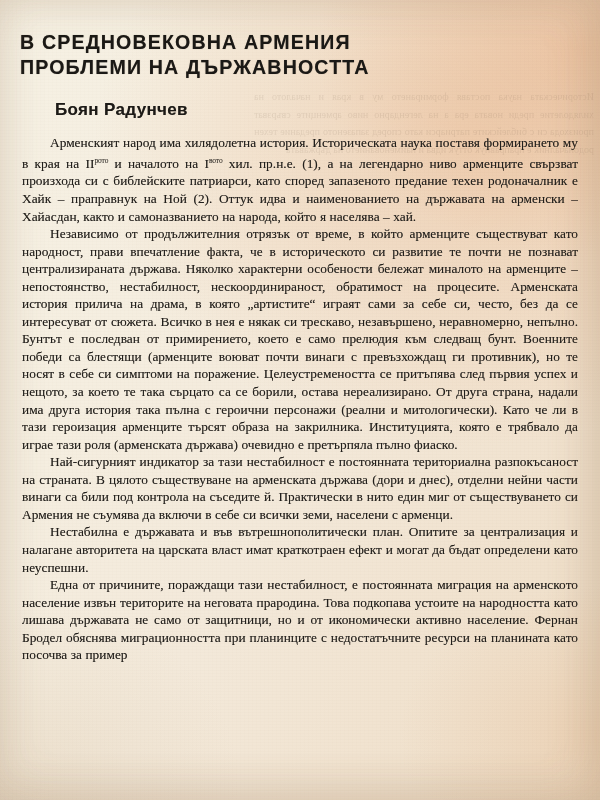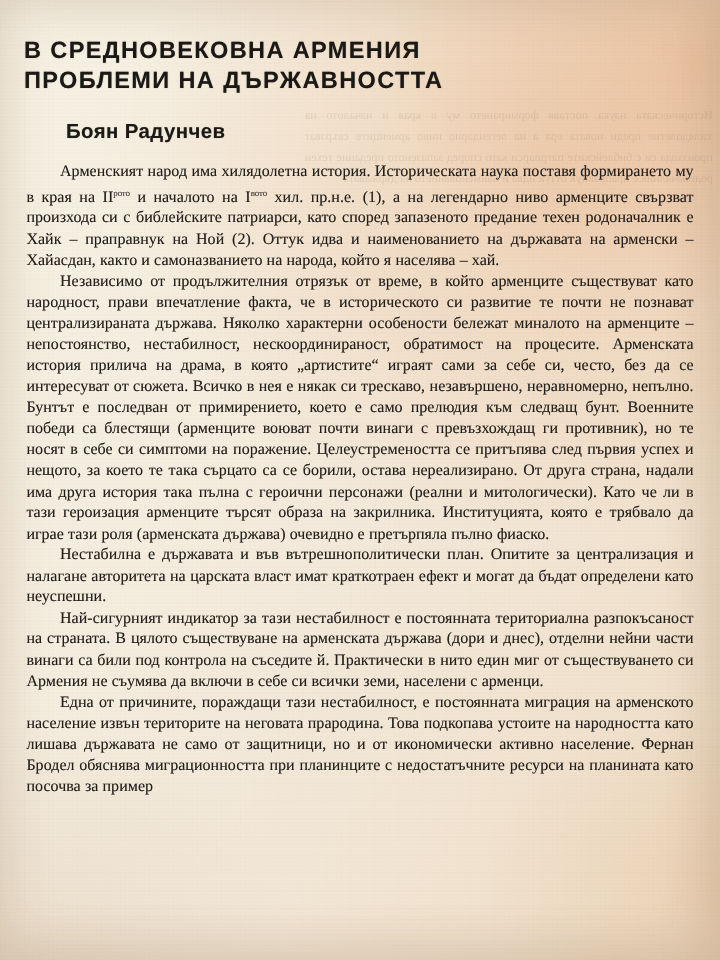--- a/index.html
+++ b/index.html
@@ -139,21 +139,21 @@
     <div class="title">
       <span class="ln">В СРЕДНОВЕКОВНА АРМЕНИЯ</span>
       <span class="ln">ПРОБЛЕМИ НА ДЪРЖАВНОСТТА</span>
     </div>
 
     <div class="author">Боян Радунчев</div>
 
     <div class="body">
       <p>Арменският народ има хилядолетна история. Историческата наука поставя формирането му в края на II<sup>рото</sup> и началото на I<sup>вото</sup> хил. пр.н.е. (1), а на легендарно ниво арменците свързват произхода си с библейските патриарси, като според запазеното предание техен родоначалник е Хайк – праправнук на Ной (2). Оттук идва и наименованието на държавата на армeнски – Хайасдан, както и самоназванието на народа, който я населява – хай.</p>
       <p>Независимо от продължителния отрязък от време, в който арменците съществуват като народност, прави впечатление факта, че в историческото си развитие те почти не познават централизираната държава. Няколко характерни особености бележат миналото на арменците – непостоянство, нестабилност, нескоординираност, обратимост на процесите. Арменската история прилича на драма, в която „артистите“ играят сами за себе си, често, без да се интересуват от сюжета. Всичко в нея е някак си трескаво, незавършено, неравномерно, непълно. Бунтът е последван от примирението, което е само прелюдия към следващ бунт. Военните победи са блестящи (арменците воюват почти винаги с превъзхождащ ги противник), но те носят в себе си симптоми на поражение. Целеустремеността се притъпява след първия успех и нещото, за което те така сърцато са се борили, остава нереализирано. От друга страна, надали има друга история така пълна с героични персонажи (реални и митологически). Като че ли в тази героизация арменците търсят образа на закрилника. Институцията, която е трябвало да играе тази роля (арменската държава) очевидно е претърпяла пълно фиаско.</p>
+      <p>Най-сигурният индикатор за тази нестабилност е постоянната териториална разпокъсаност на страната. В цялото съществуване на арменската държава (дори и днес), отделни нейни части винаги са били под контрола на съседите й. Практически в нито един миг от съществуването си Армения не съумява да включи в себе си всички земи, населени с арменци.</p>
       <p>Нестабилна е държавата и във вътрешнополитически план. Опитите за централизация и налагане авторитета на царската власт имат краткотраен ефект и могат да бъдат определени като неуспешни.</p>
-      <p>Най-сигурният индикатор за тази нестабилност е постоянната териториална разпокъсаност на страната. В цялото съществуване на арменската държава (дори и днес), отделни нейни части винаги са били под контрола на съседите й. Практически в нито един миг от съществуването си Армения не съумява да включи в себе си всички земи, населени с арменци.</p>
       <p>Една от причините, пораждащи тази нестабилност, е постоянната миграция на арменското население извън територите на неговата прародина. Това подкопава устоите на народността като лишава държавата не само от защитници, но и от икономически активно население. Фернан Бродел обяснява миграционността при планинците с недостатъчните ресурси на планината като посочва за пример</p>
     </div>
 
   </div>
 
   <div class="vignette"></div>
 </div>
 
 </body></html>

